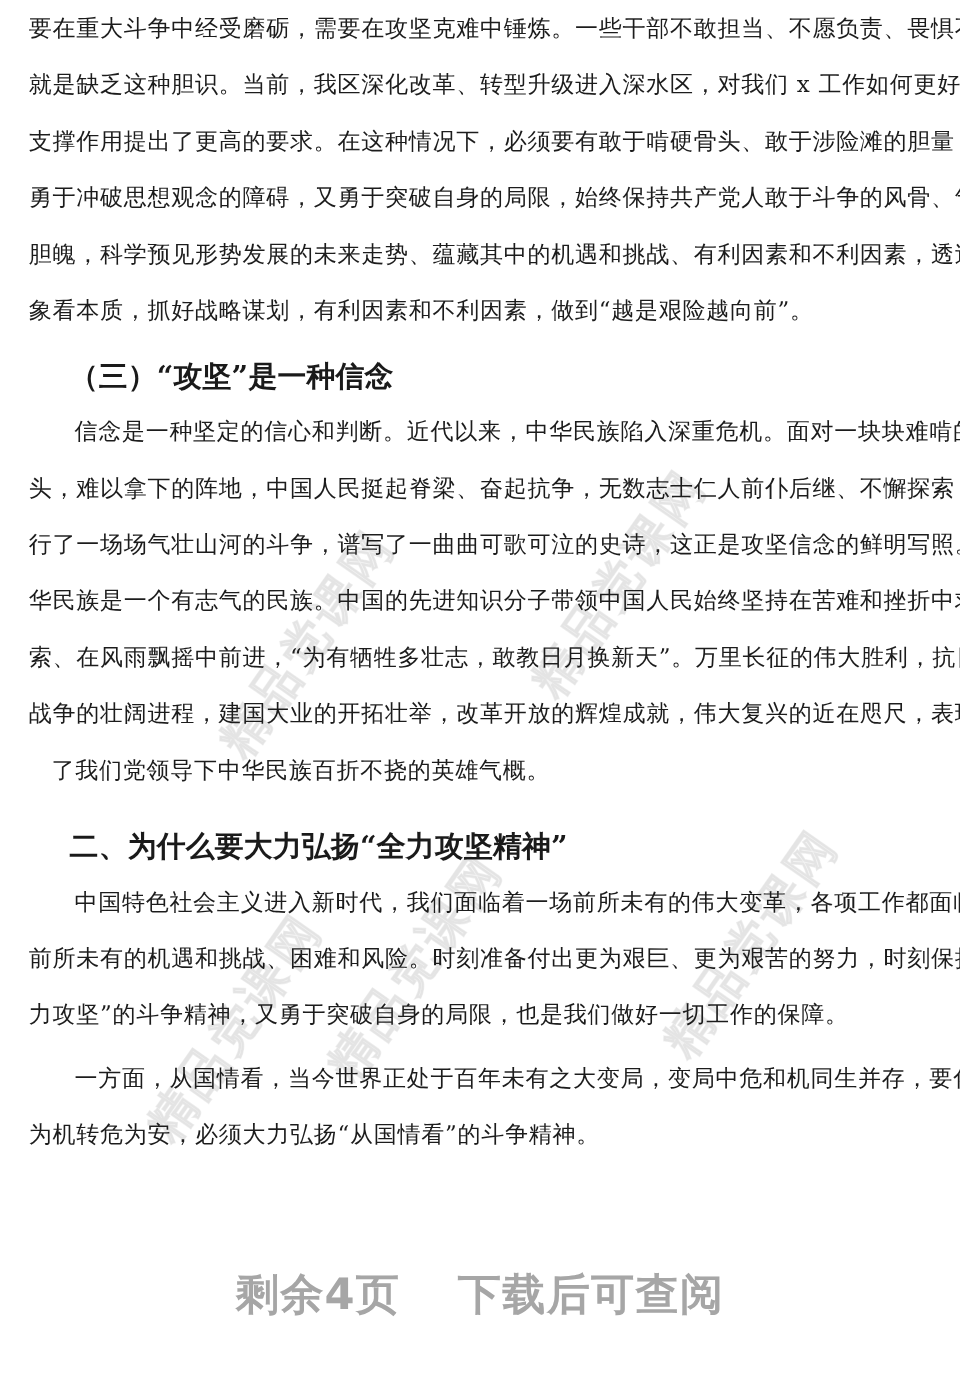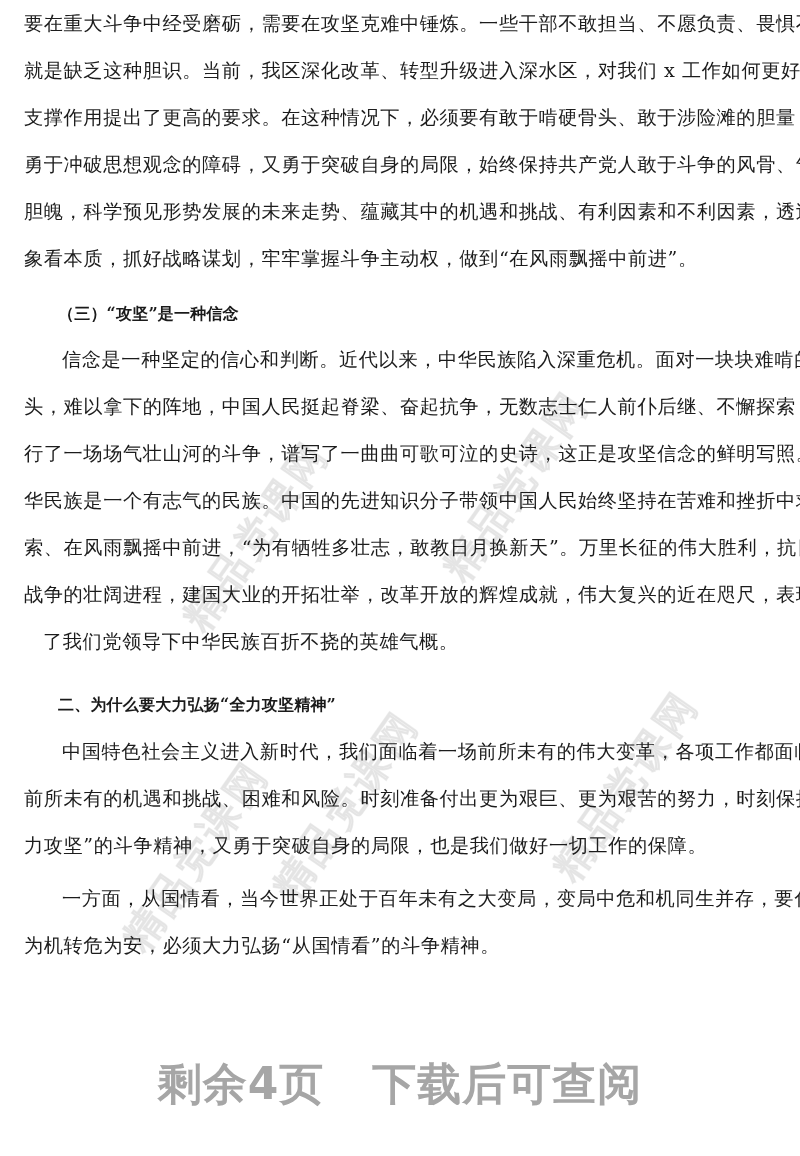--- a/index.html
+++ b/index.html
@@ -32,21 +32,21 @@
       letter-spacing: 0.6px;
       text-align: justify;
       text-align-last: justify;
       color: #1c1c1c;
     }
     .line.last {
       text-align-last: left;
     }
     .heading {
       position: absolute;
-      font-size: 16px;
+      font-size: 24px;
       line-height: 24px;
       font-weight: bold;
       white-space: nowrap;
       color: #1a1a1a;
       letter-spacing: 0.2px;
       text-align: right;
     }
     .watermark {
       position: absolute;
       font-family: "DejaVu Sans", "Liberation Sans", sans-serif;
@@ -61,21 +61,21 @@
       letter-spacing: 4px;
     }
     .footer-banner {
       position: absolute;
       left: 0;
       width: 800px;
       top: 1055px;
       text-align: center;
       font-family: "DejaVu Sans", "Liberation Sans", sans-serif;
       font-weight: bold;
-      font-size: 44px;
+      font-size: 36px;
       color: #a6a6a6;
       letter-spacing: 1px;
     }
     .footer-banner .gap {
       display: inline-block;
       width: 48px;
     }
   </style>
 </head>
 <body>
@@ -87,21 +87,21 @@
   <div class="watermark" style="left:260px; top:880px;">精品党课网</div>
   <div class="watermark" style="left:540px; top:860px;">精品党课网</div>
   <div class="watermark" style="left:110px; top:930px;">精品党课网</div>
 
   <div>
     <div class="line" style="top:12px;">要在重大斗争中经受磨砺，需要在攻坚克难中锤炼。一些干部不敢担当、不愿负责、畏惧不前，</div>
     <div class="line" style="top:59px;">就是缺乏这种胆识。当前，我区深化改革、转型升级进入深水区，对我们 x 工作如何更好发挥</div>
     <div class="line" style="top:106px;">支撑作用提出了更高的要求。在这种情况下，必须要有敢于啃硬骨头、敢于涉险滩的胆量，既</div>
     <div class="line" style="top:153px;">勇于冲破思想观念的障碍，又勇于突破自身的局限，始终保持共产党人敢于斗争的风骨、气节、</div>
     <div class="line" style="top:200px;">胆魄，科学预见形势发展的未来走势、蕴藏其中的机遇和挑战、有利因素和不利因素，透过现</div>
-    <div class="line last" style="top:247px;">象看本质，抓好战略谋划，牢牢掌握斗争主动权，做到“在风雨飘摇中前进”。</div>
+    <div class="line last" style="top:247px;">象看本质，抓好战略谋划，有利因素和不利因素，做到“越是艰险越向前”。</div>
   </div>
 
   <div class="heading" style="left:58px; top:302px;">（三）“攻坚”是一种信念</div>
   <div>
     <div class="line" style="top:348px; left:62px; width:714px;">信念是一种坚定的信心和判断。近代以来，中华民族陷入深重危机。面对一块块难啃的骨</div>
     <div class="line" style="top:395px;">头，难以拿下的阵地，中国人民挺起脊梁、奋起抗争，无数志士仁人前仆后继、不懈探索，进</div>
     <div class="line" style="top:442px;">行了一场场气壮山河的斗争，谱写了一曲曲可歌可泣的史诗，这正是攻坚信念的鲜明写照。中</div>
     <div class="line" style="top:489px;">华民族是一个有志气的民族。中国的先进知识分子带领中国人民始终坚持在苦难和挫折中求</div>
     <div class="line" style="top:536px;">索、在风雨飘摇中前进，“为有牺牲多壮志，敢教日月换新天”。万里长征的伟大胜利，抗日</div>
     <div class="line" style="top:583px;">战争的壮阔进程，建国大业的开拓壮举，改革开放的辉煌成就，伟大复兴的近在咫尺，表现出</div>

